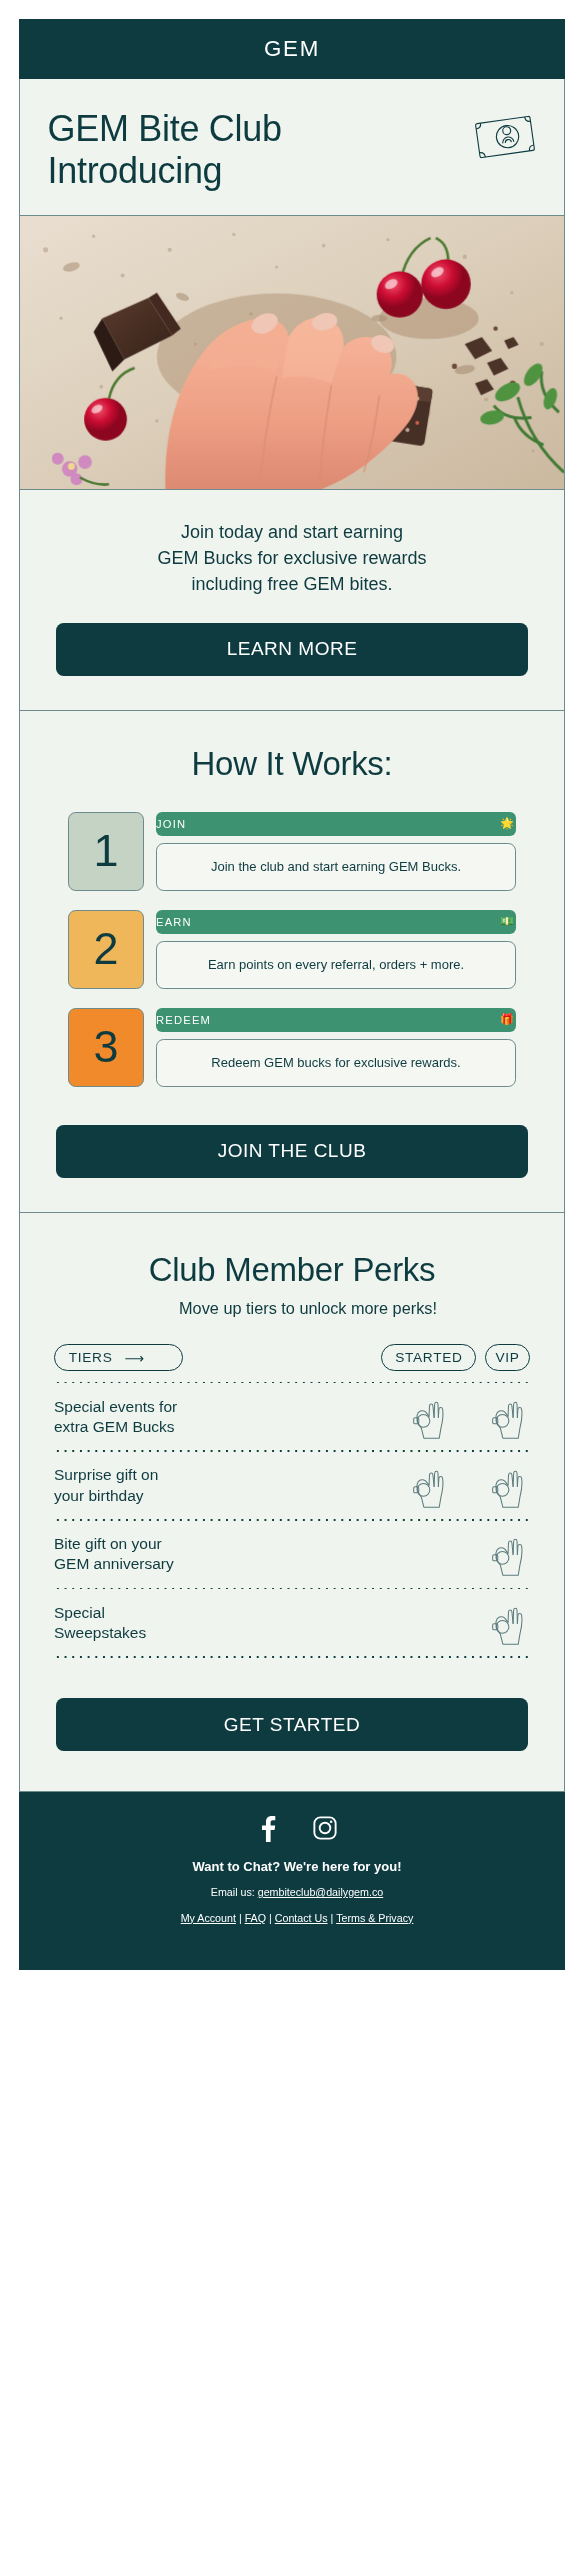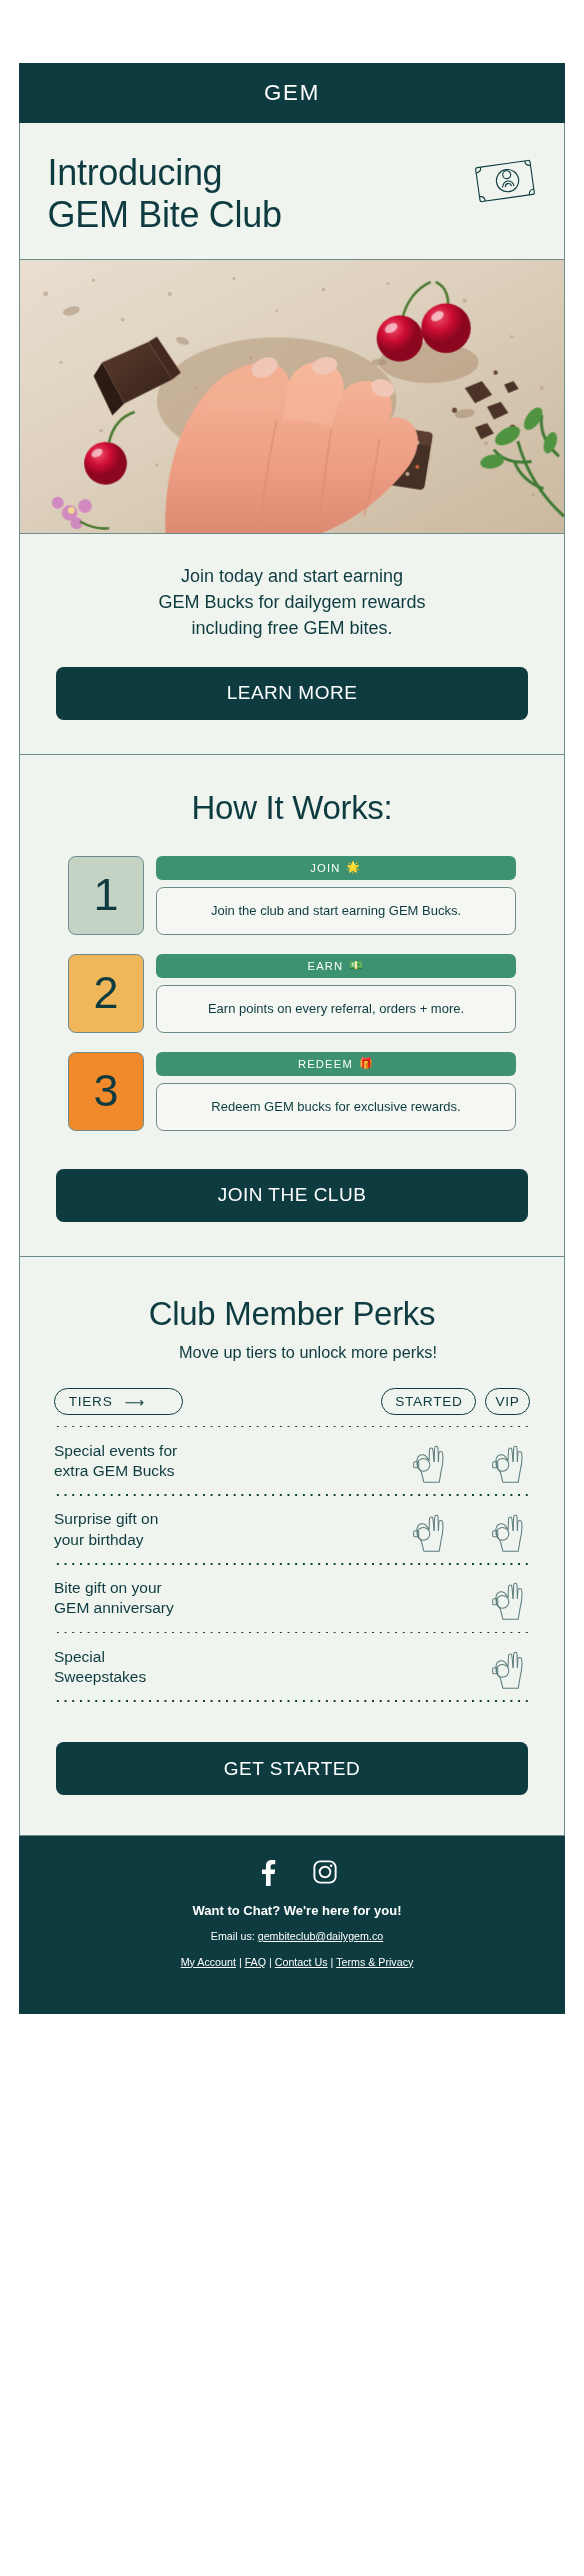--- a/index.html
+++ b/index.html
@@ -22,21 +22,20 @@
     --green: #3d9272;
     --amber: #f0b75a;
     --orange: #f08a2a;
     --sage: #c5d3c5;
   }
 
   .email-wrap {
     width: 584px;
     padding: 19px 19px 41px 19px;
     background: #ffffff;
-    margin-top: 44px;
   }
 
   
   .topbar {
     background: #0d3b40;
     height: 60px;
     display: flex;
     align-items: center;
     justify-content: center;
   }
@@ -140,21 +139,21 @@
     flex: 0 0 auto;
   }
   .step-right { flex: 1 1 auto; display: flex; flex-direction: column; gap: 6.9px; }
   .step-tag {
     background: #3d9272;
     border-radius: 6px;
     color: #ffffff;
     height: 24px;
     display: flex;
     align-items: center;
-    justify-content: center;
+    justify-content: space-between;
     font-size: 11.2px;
     letter-spacing: 1.2px;
     gap: 6px;
   }
   .step-desc {
     flex: 1 1 auto;
     border: 0.9px solid #6d8a8c;
     border-radius: 7.7px;
     background: #f4f7f2;
     display: flex;
@@ -267,22 +266,22 @@
 <div class="email-wrap">
 
   <div class="topbar">
     <span class="brand-logo">GEM</span>
   </div>
 
   <div class="panel">
 
     <div class="hero-head">
       <div class="hero-title">
+        <div>GEM Bite Club</div>
         <div>Introducing</div>
-        <div>GEM Bite Club</div>
       </div>
       <div class="money-icon">
         <svg width="64" height="48" viewBox="0 0 74 56" fill="none" stroke="#0d3b40" stroke-width="1.3">
           <g transform="rotate(-8 37 28)">
             <rect x="5" y="8" width="64" height="40" rx="2"></rect>
             <path d="M5 14 q6 0 6 -6"></path>
             <path d="M69 14 q-6 0 -6 -6"></path>
             <path d="M5 42 q6 0 6 6"></path>
             <path d="M69 42 q-6 0 -6 6"></path>
             <circle cx="40" cy="28" r="13"></circle>
@@ -458,21 +457,21 @@
           </g>
           <ellipse cx="286" cy="126" rx="16" ry="11" fill="#f0c6b6" transform="rotate(-24 286 126)"></ellipse>
           <ellipse cx="356" cy="124" rx="15" ry="10" fill="#f0c6b6" transform="rotate(-12 356 124)"></ellipse>
           <ellipse cx="424" cy="150" rx="14" ry="10" fill="#f0c6b6" transform="rotate(18 424 150)"></ellipse>
         </g>
       </svg>
     </div>
 
     <div class="hero-copy">
       <div>Join today and start earning</div>
-      <div>GEM Bucks for dailygem rewards</div>
+      <div>GEM Bucks for exclusive rewards</div>
       <div>including free GEM bites.</div>
     </div>
 
     <div class="btn-wrap">
       <button class="btn">LEARN MORE</button>
     </div>
   </div>
 
   <div class="section-div"></div>
 

